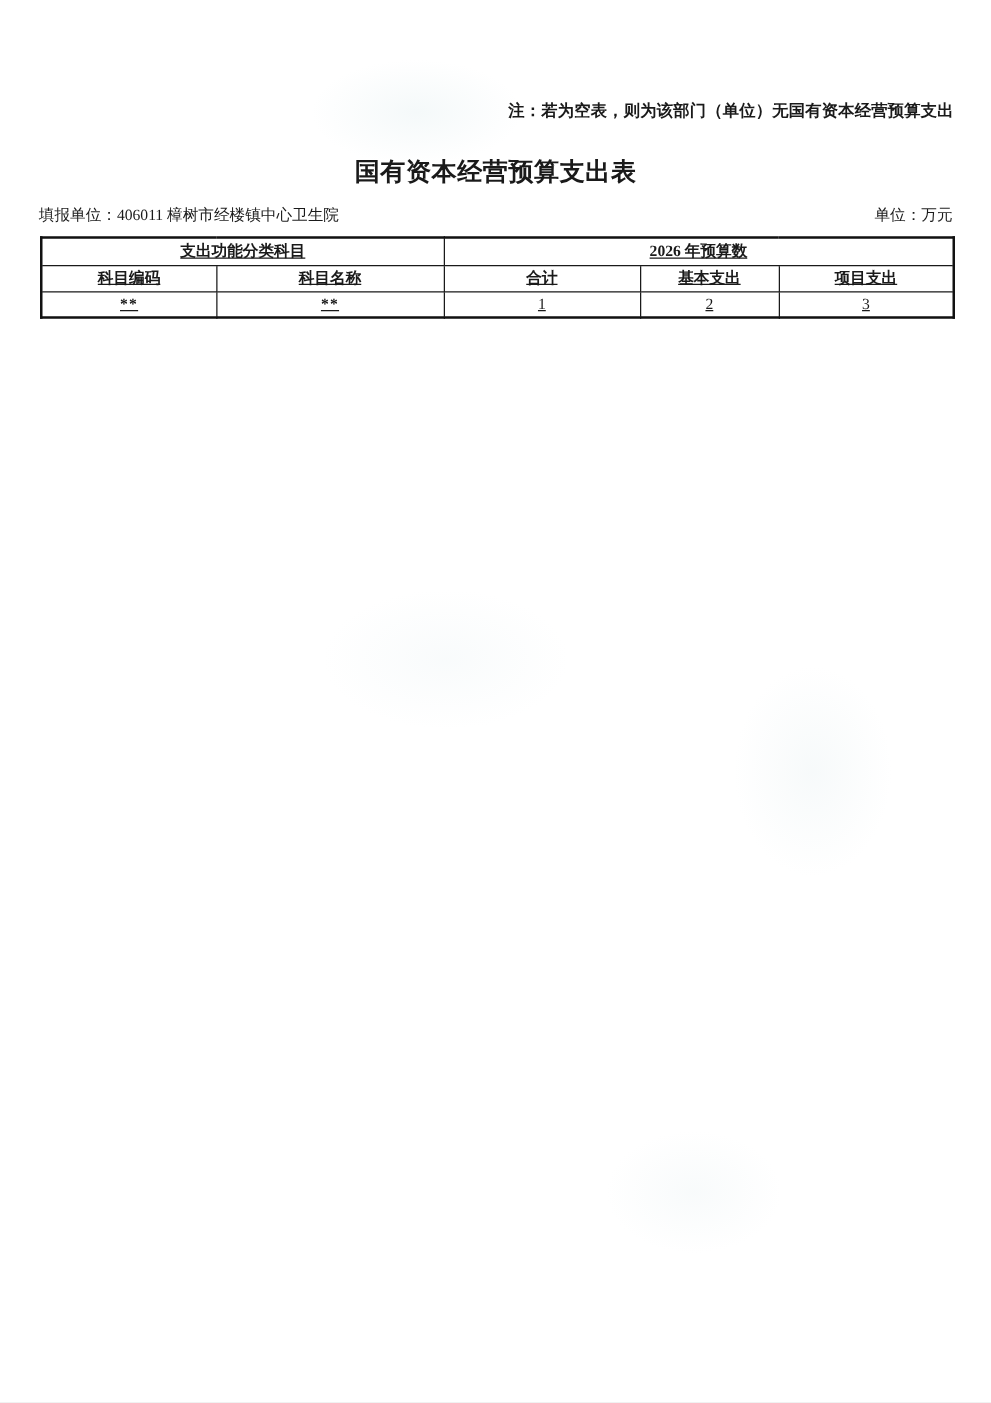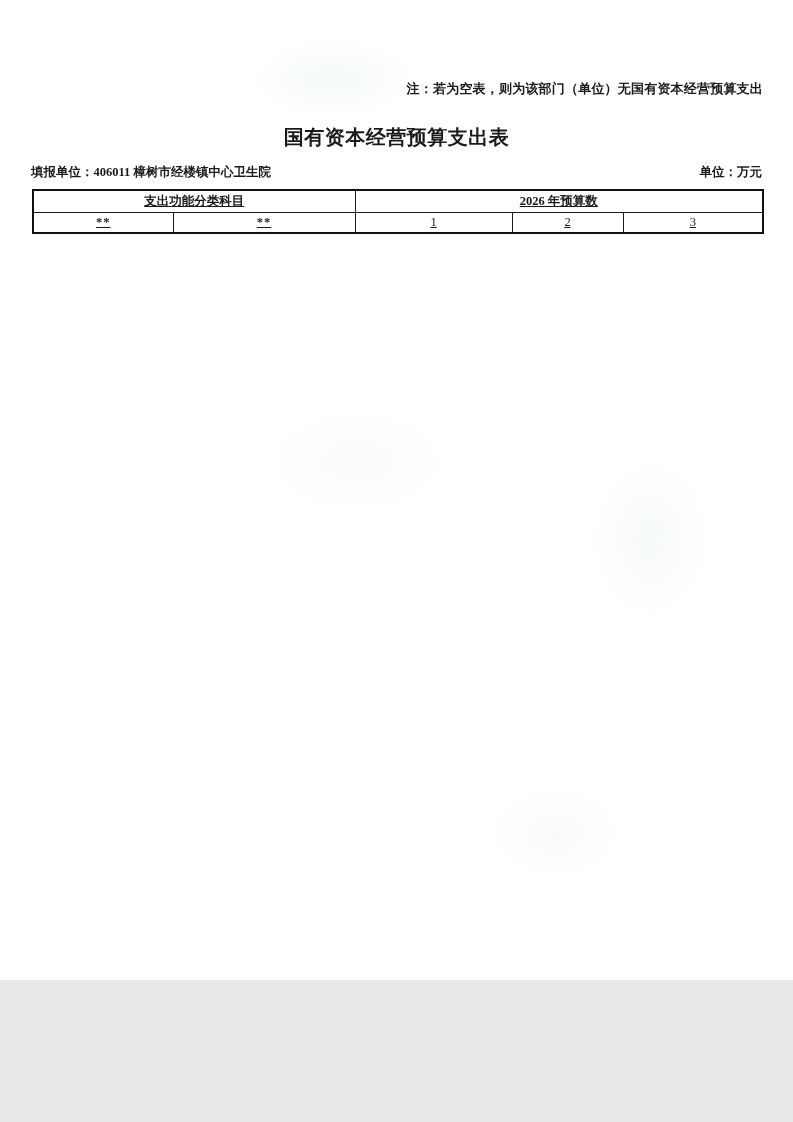--- a/index.html
+++ b/index.html
@@ -2,21 +2,21 @@
 <html><head>
 <meta charset="utf-8">
 <style>
   * { margin: 0; padding: 0; box-sizing: border-box; }
   html, body { background: #e8e8e8; }
   body { font-family: "Liberation Serif", "DejaVu Serif", serif; }
 
   .page {
     position: relative;
     width: 793px;
-    height: 980px;
+    height: 1122px;
     margin: 0 auto;
     background: #ffffff;
     color: #1a1a1a;
     overflow: hidden;
   }
 
   
   .page::before {
     content: "";
     position: absolute;
@@ -51,21 +51,21 @@
   }
 
   .info-line {
     position: absolute;
     top: 164px;
     left: 31px;
     right: 31px;
     display: flex;
     justify-content: space-between;
     font-size: 12.5px;
-    font-weight: bold;
+    font-weight: normal;
     white-space: nowrap;
   }
 
   table.budget-table {
     position: absolute;
     top: 189px;
     left: 32px;
     width: 730px;
     border-collapse: collapse;
     table-layout: fixed;
@@ -105,20 +105,27 @@
       <col style="width:182px">
       <col style="width:157px">
       <col style="width:111px">
       <col style="width:140px">
     </colgroup>
     <thead>
       <tr>
         <th colspan="2" style="height:22px">支出功能分类科目</th>
         <th colspan="3" style="height:22px">2026 年预算数</th>
       </tr>
+      <tr>
+        <th>科目编码</th>
+        <th>科目名称</th>
+        <th>合计</th>
+        <th>基本支出</th>
+        <th>项目支出</th>
+      </tr>
     </thead>
     <tbody>
       <tr>
         <td class="stars">**</td>
         <td class="stars">**</td>
         <td>1</td>
         <td>2</td>
         <td>3</td>
       </tr>
     </tbody>

